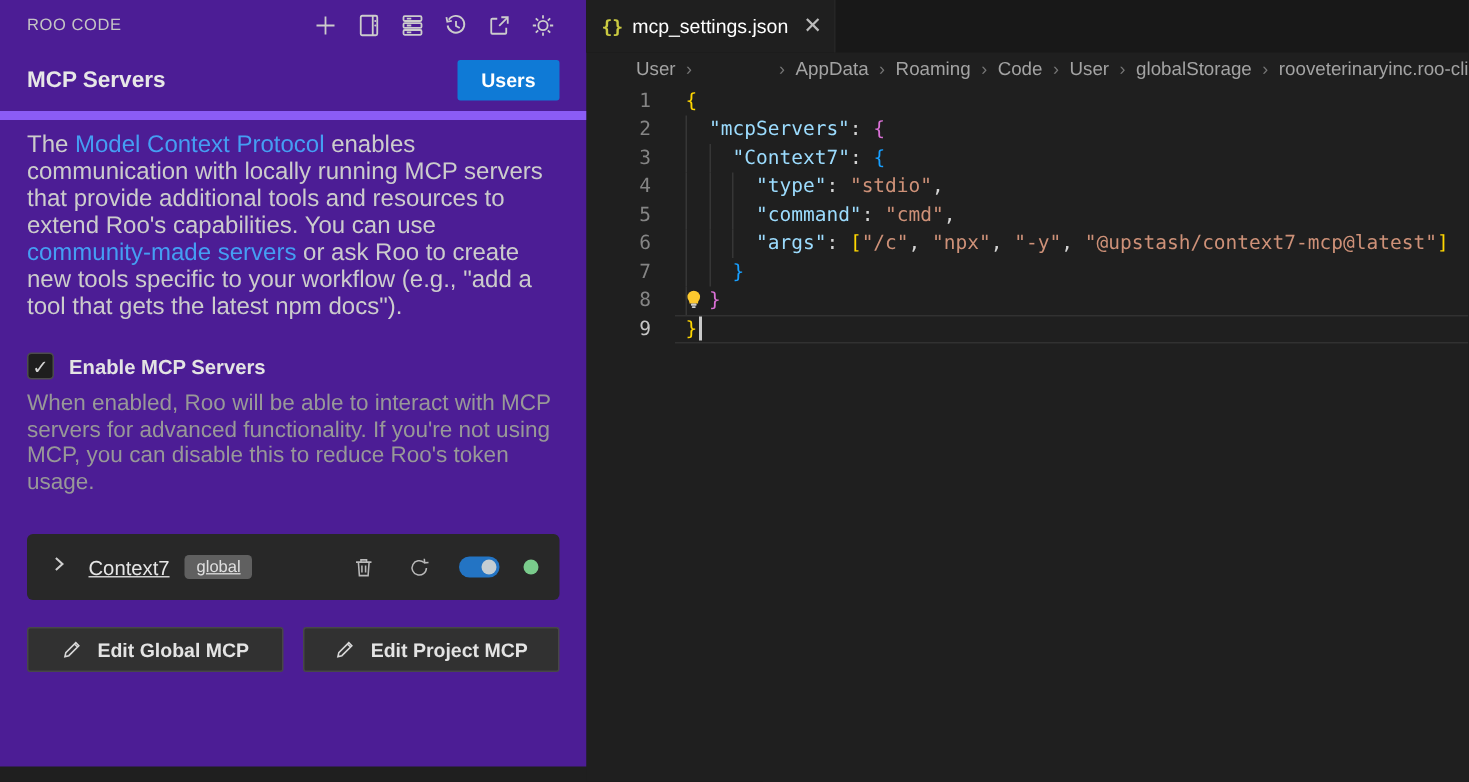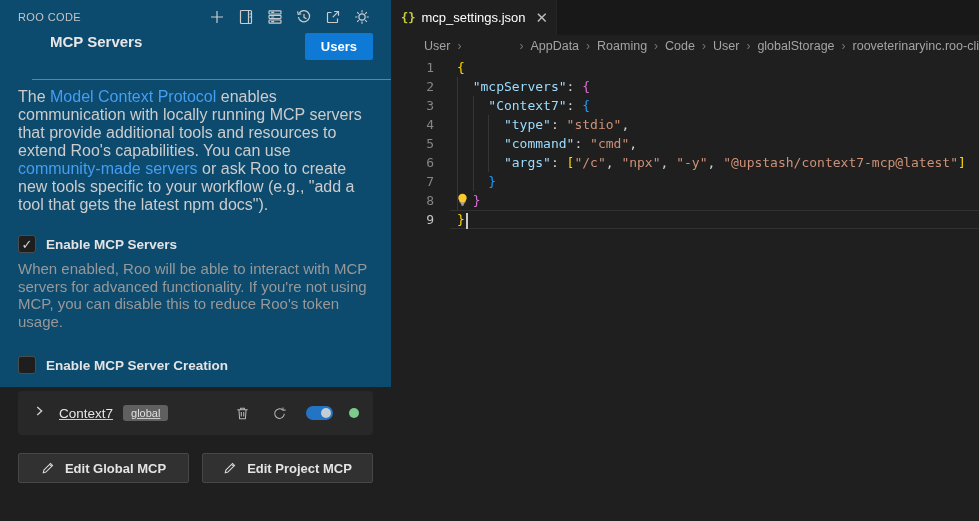--- a/index.html
+++ b/index.html
@@ -1,26 +1,26 @@
 <!DOCTYPE html>
 <html><head>
 <meta charset="utf-8">
 <style>
   * { box-sizing: border-box; margin: 0; padding: 0; }
   html,body { width:979px; height:521px; overflow:hidden; }
   body { font-family:"Liberation Sans", sans-serif; background:#1f1f1f; position:relative; }
 
   
-  .sidebar { position:absolute; left:0; top:0; width:391px; height:387px; background:#0c4a6e; color:#cccccc; }
+  .sidebar { position:absolute; left:0; top:0; width:391px; height:511px; background:#4c1d95; color:#cccccc; }
   .sb-toolbar { height:33px; display:flex; align-items:center; justify-content:space-between; padding:0 18px; }
   .sb-title { font-size:11px; letter-spacing:.4px; color:#c5c5c5; }
   .sb-icons { display:flex; align-items:center; gap:7px; }
   .icon-btn { width:22px; height:22px; display:flex; align-items:center; justify-content:center; border-radius:4px; cursor:pointer; }
   .icon-btn svg { stroke:#cccccc; fill:none; stroke-width:1.2; }
-  .sb-header { height:47px; display:flex; align-items:flex-start; justify-content:space-between; padding:0 18px; border-bottom:1px solid #8b5cf6;margin-left:32px; }
+  .sb-header { height:47px; display:flex; align-items:center; justify-content:space-between; padding:0 18px; border-bottom:6px solid #8b5cf6; }
   .sb-header h1 { font-size:15px; font-weight:bold; color:#e7e7e7; }
   .done-btn { background:#0f7ad6; color:#ffffff; font-size:13px; font-weight:bold; border:none; border-radius:2px; padding:6px 16px; cursor:pointer; font-family:inherit; }
   .sb-content { padding:0 18px; }
   .intro { margin-top:8px; font-size:16px; line-height:18px; color:#cccccc; }
   .intro .link { color:#459ef3; text-decoration:none; cursor:pointer; }
   .setting { margin-top:21px; }
   .setting.second { margin-top:26px; }
   .setting-row { display:flex; align-items:center; gap:10px; }
   .checkbox { width:18px; height:18px; background:#1e1e1e; border:1px solid #4c4c4c; border-radius:3px; display:flex; align-items:center; justify-content:center; font-size:13px; color:#d4d4d4; cursor:pointer; }
   .setting-label { font-size:13.5px; font-weight:bold; color:#e3e3e3; }
@@ -130,24 +130,20 @@
       <div class="setting-row">
         <span class="checkbox">
             <span>✓</span>
           </span>
         <span class="setting-label">Enable MCP Servers</span>
       </div>
       <p class="setting-desc">When enabled, Roo will be able to interact with MCP servers for advanced functionality. If you're not using MCP, you can disable this to reduce Roo's token usage.</p>
     </div>
 
     <div class="setting second">
-      <div class="setting-row">
-        <span class="checkbox"></span>
-        <span class="setting-label">Enable MCP Server Creation</span>
-      </div>
     </div>
 
     <div class="server-row">
       <span class="chev"><svg width="14" height="14" viewBox="0 0 16 16">
             <path d="M6 3.5L11 8l-5 4.5" fill="none"></path>
           </svg></span>
       <span class="server-name">Context7</span>
       <span class="server-badge">global</span>
       <span class="server-controls">
         <span class="sc-btn">

